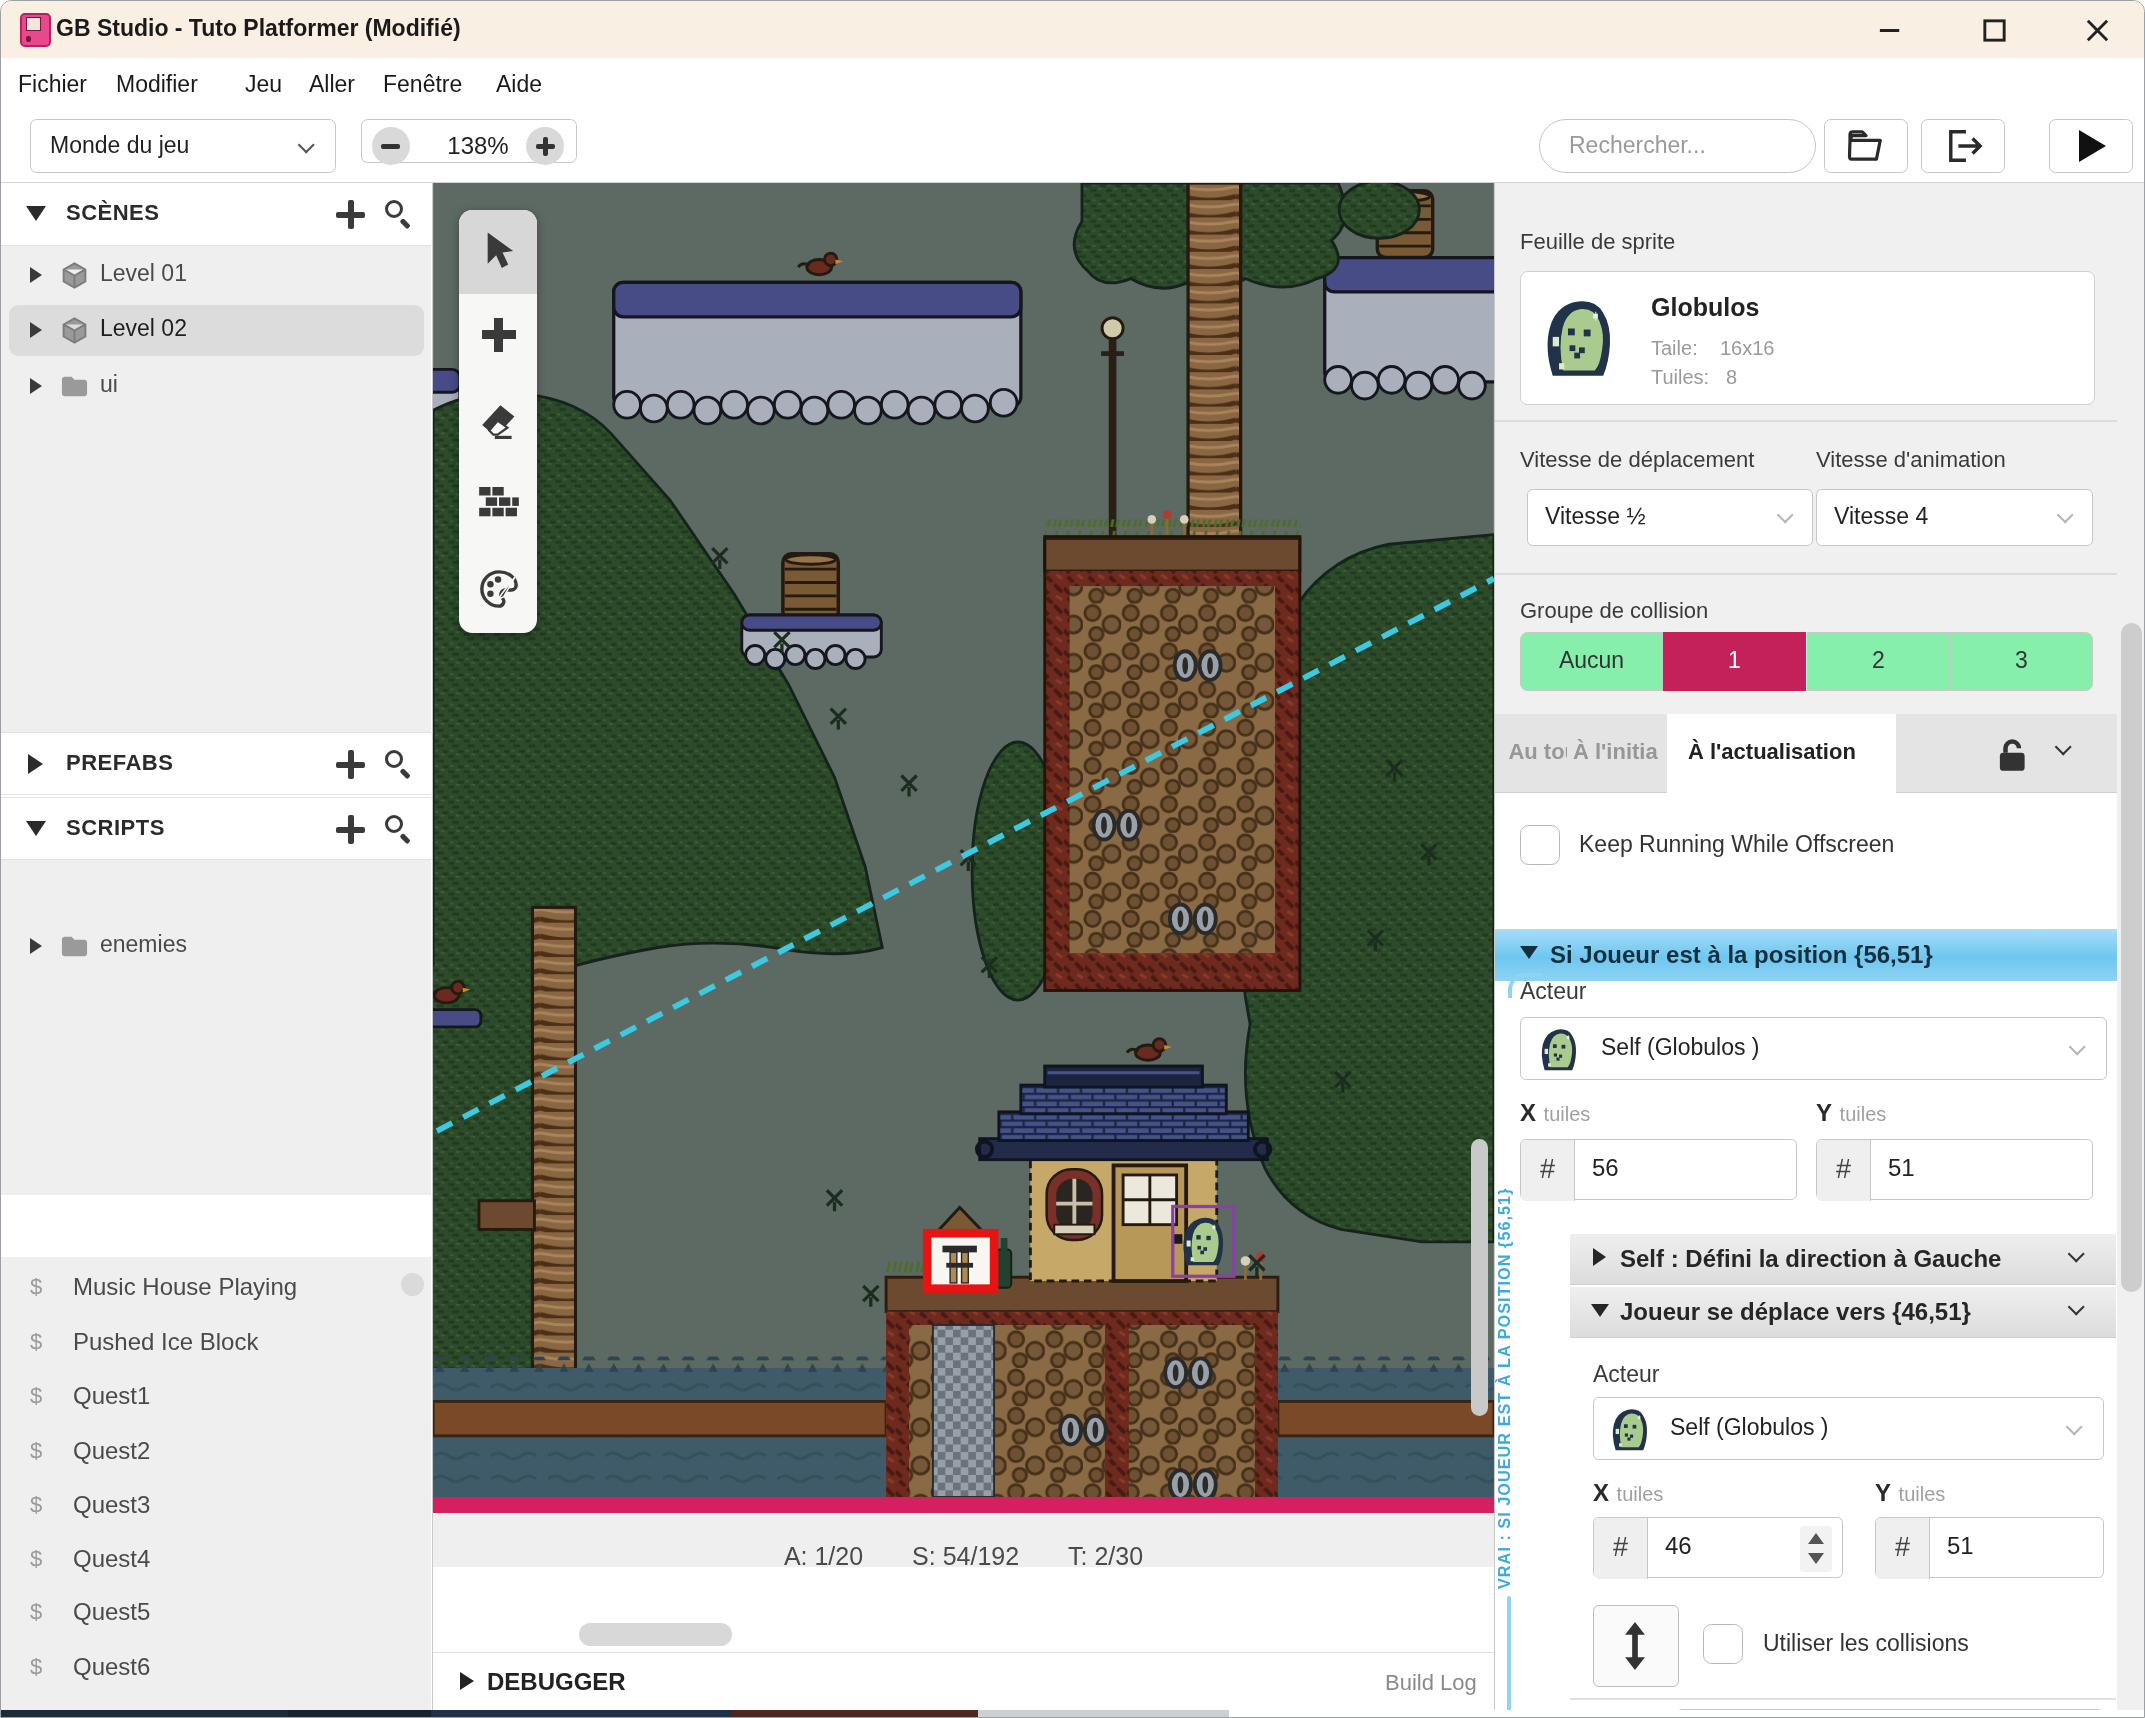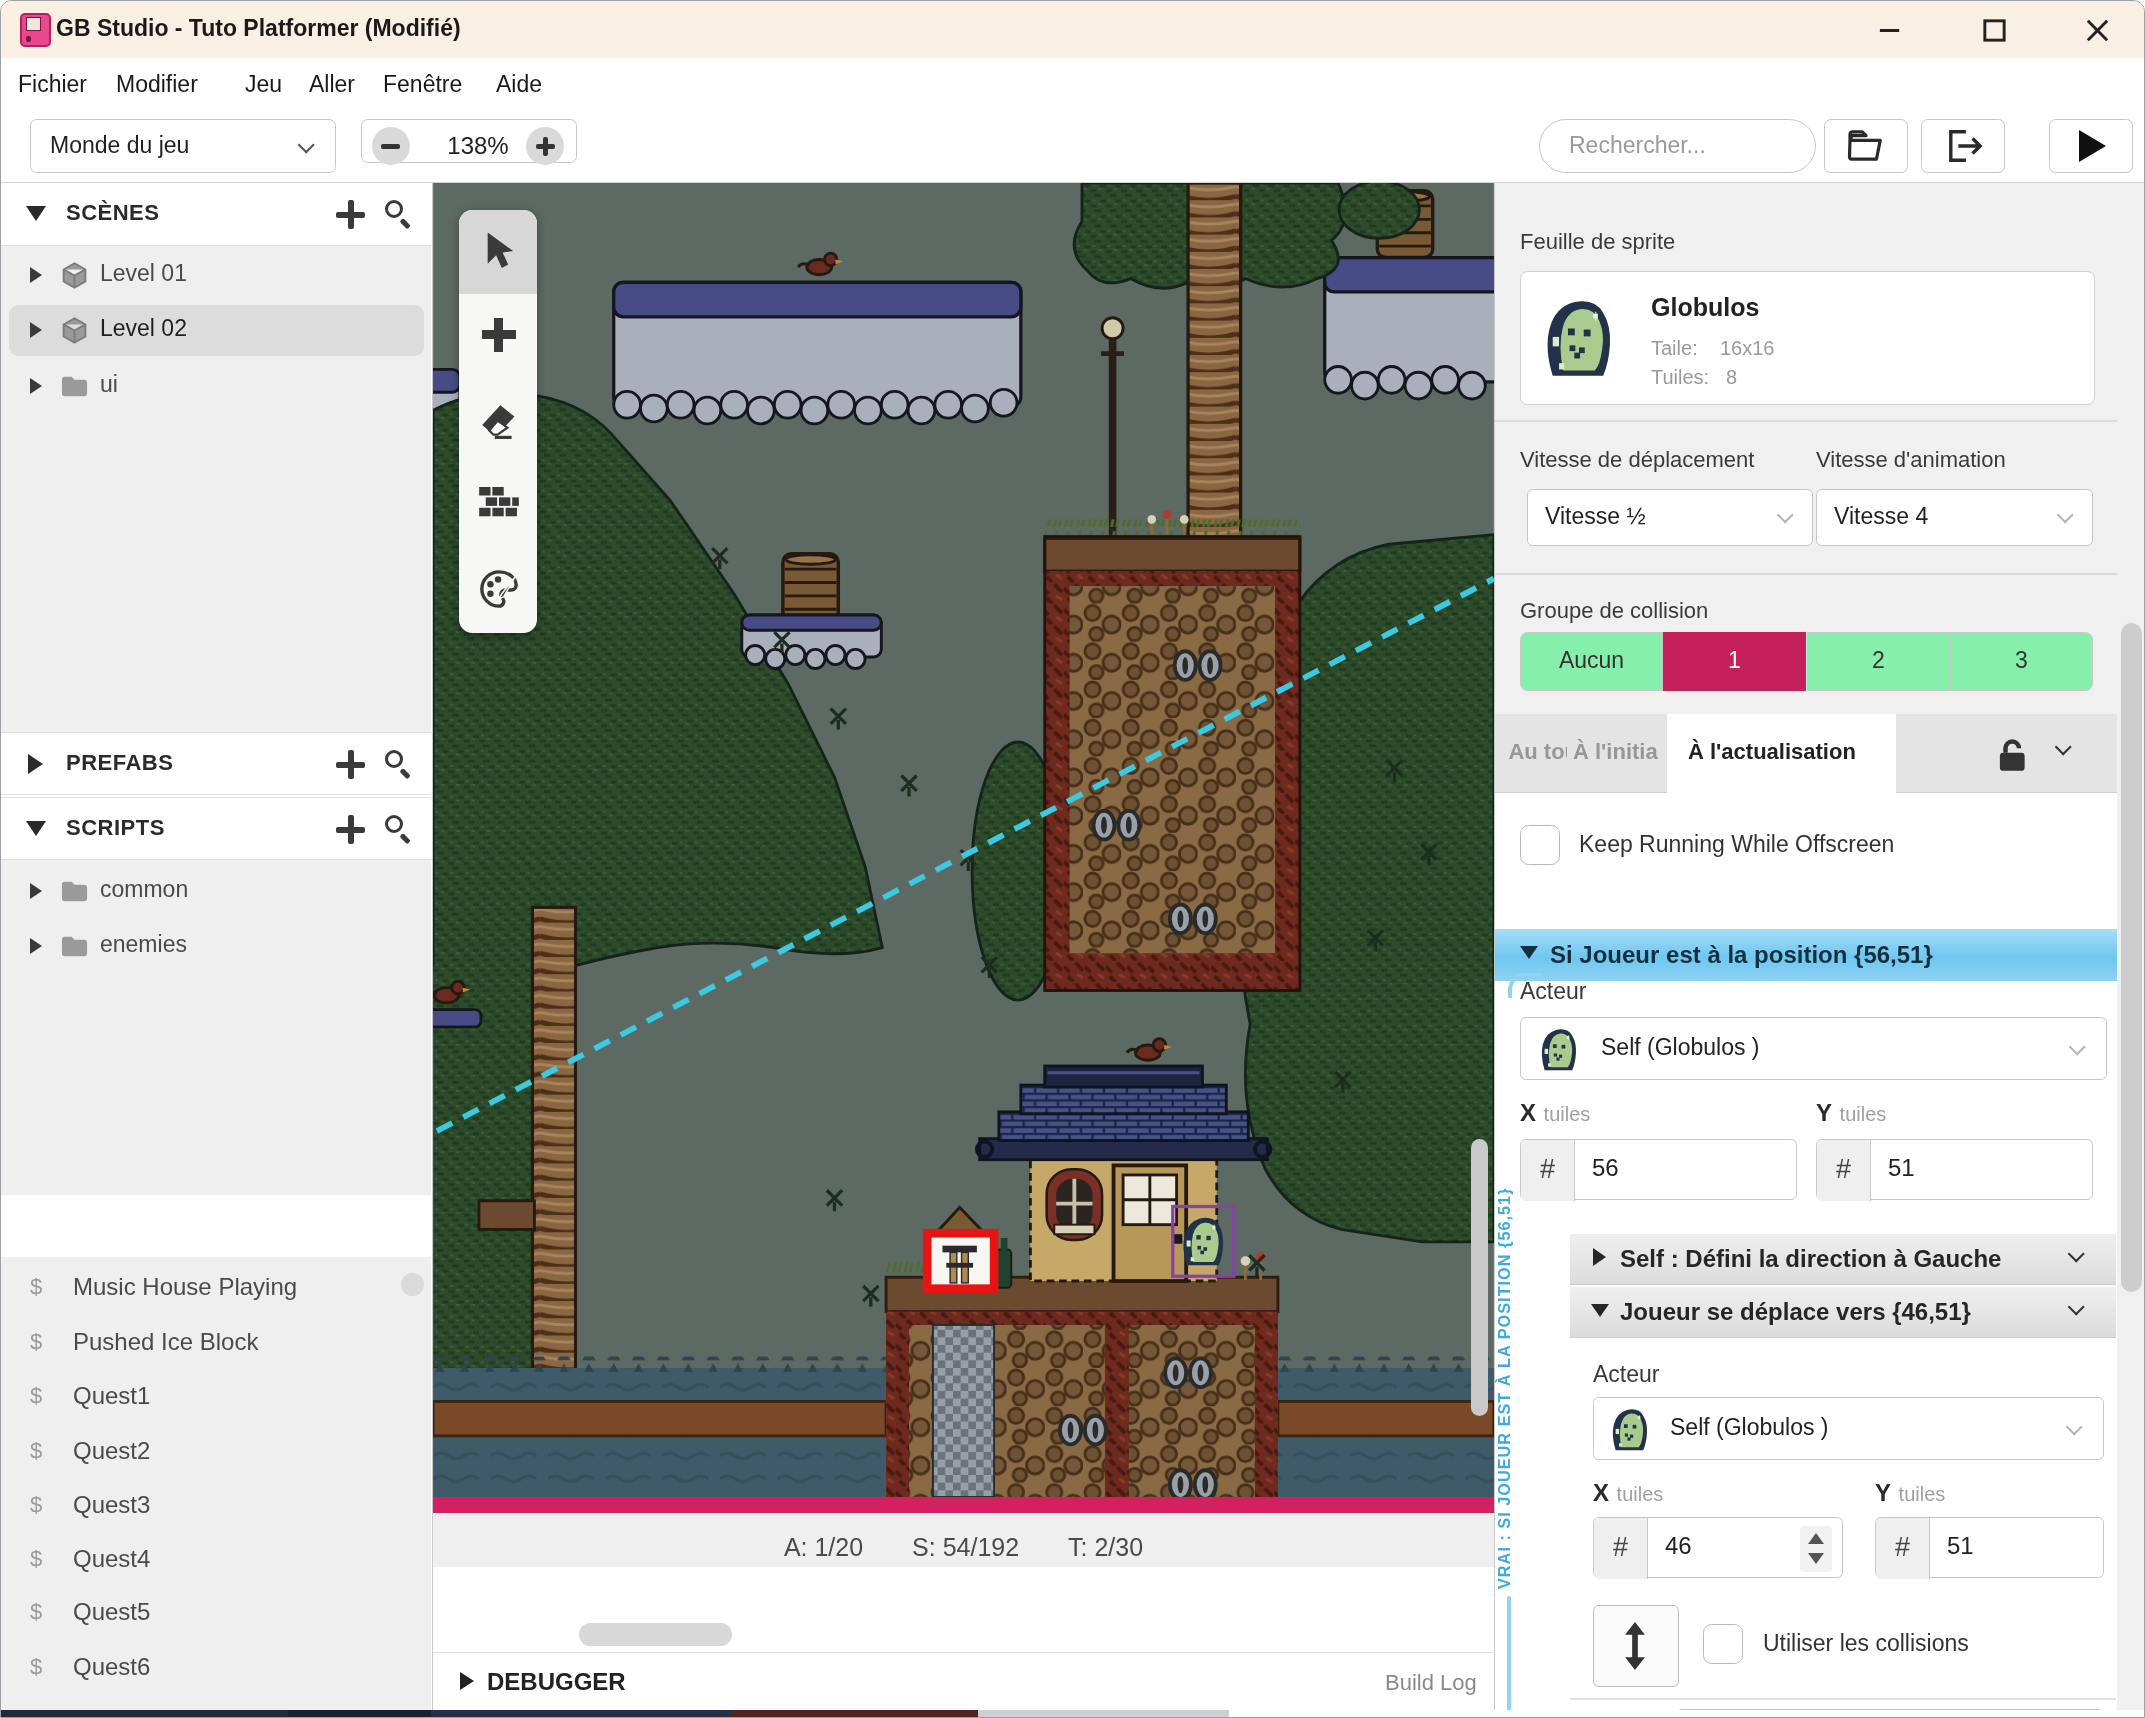--- a/index.html
+++ b/index.html
@@ -246,27 +246,20 @@
       <span class="sect-title">SCRIPTS</span>
       <span class="abs plus-ic" style="left:335px;top:17px">
           <i class="h"></i>
           <i class="v"></i>
         </span>
       <span class="abs mag-ic" style="left:384px;top:17px">
           <span class="c"></span>
           <span class="t"></span>
         </span>
     </div>
-    <div class="row" style="top:681px">
-      <span class="tri"></span>
-      <svg style="position:absolute;left:59px;top:15.3px" width="29" height="25" viewBox="0 0 30 24">
-          <path d="M2 5 q0-3 3-3 h7 l3 3 h10 q3 0 3 3 v11 q0 3-3 3 H5 q-3 0-3-3 Z" fill="#9a9a9a"></path>
-        </svg>
-      <span class="label">common</span>
-    </div>
     <div class="row" style="top:736px">
       <span class="tri"></span>
       <svg style="position:absolute;left:59px;top:15.3px" width="29" height="25" viewBox="0 0 30 24">
           <path d="M2 5 q0-3 3-3 h7 l3 3 h10 q3 0 3 3 v11 q0 3-3 3 H5 q-3 0-3-3 Z" fill="#9a9a9a"></path>
         </svg>
       <span class="label">enemies</span>
     </div>
 
     <div class="row" style="top:1078px">
       <span class="dollar">$</span>
@@ -593,21 +586,21 @@
             <circle cx="12" cy="26" r="3.4" fill="#3a3a3a"></circle>
           <path d="M38,8 L24,26 l-4,6 6,-3 Z" fill="#3a3a3a" stroke="#f7f7f5" stroke-width="1.6"></path>
         </svg>
       </div>
     </div>
 
     <div class="abs" id="vscroll-canvas"></div>
     <div class="abs" id="pink-bar"></div>
 
     <div class="abs" id="stats-bar">
-      <div style="text-align:center; padding-top:19px">
+      <div style="text-align:center; padding-top:28px">
         <span>A: 1/20</span>
         <span>S: 54/192</span>
         <span>T: 2/30</span>
       </div>
     </div>
 
     <div class="abs" id="canvas-white">
       <div class="abs" id="hscroll"></div>
     </div>
 

